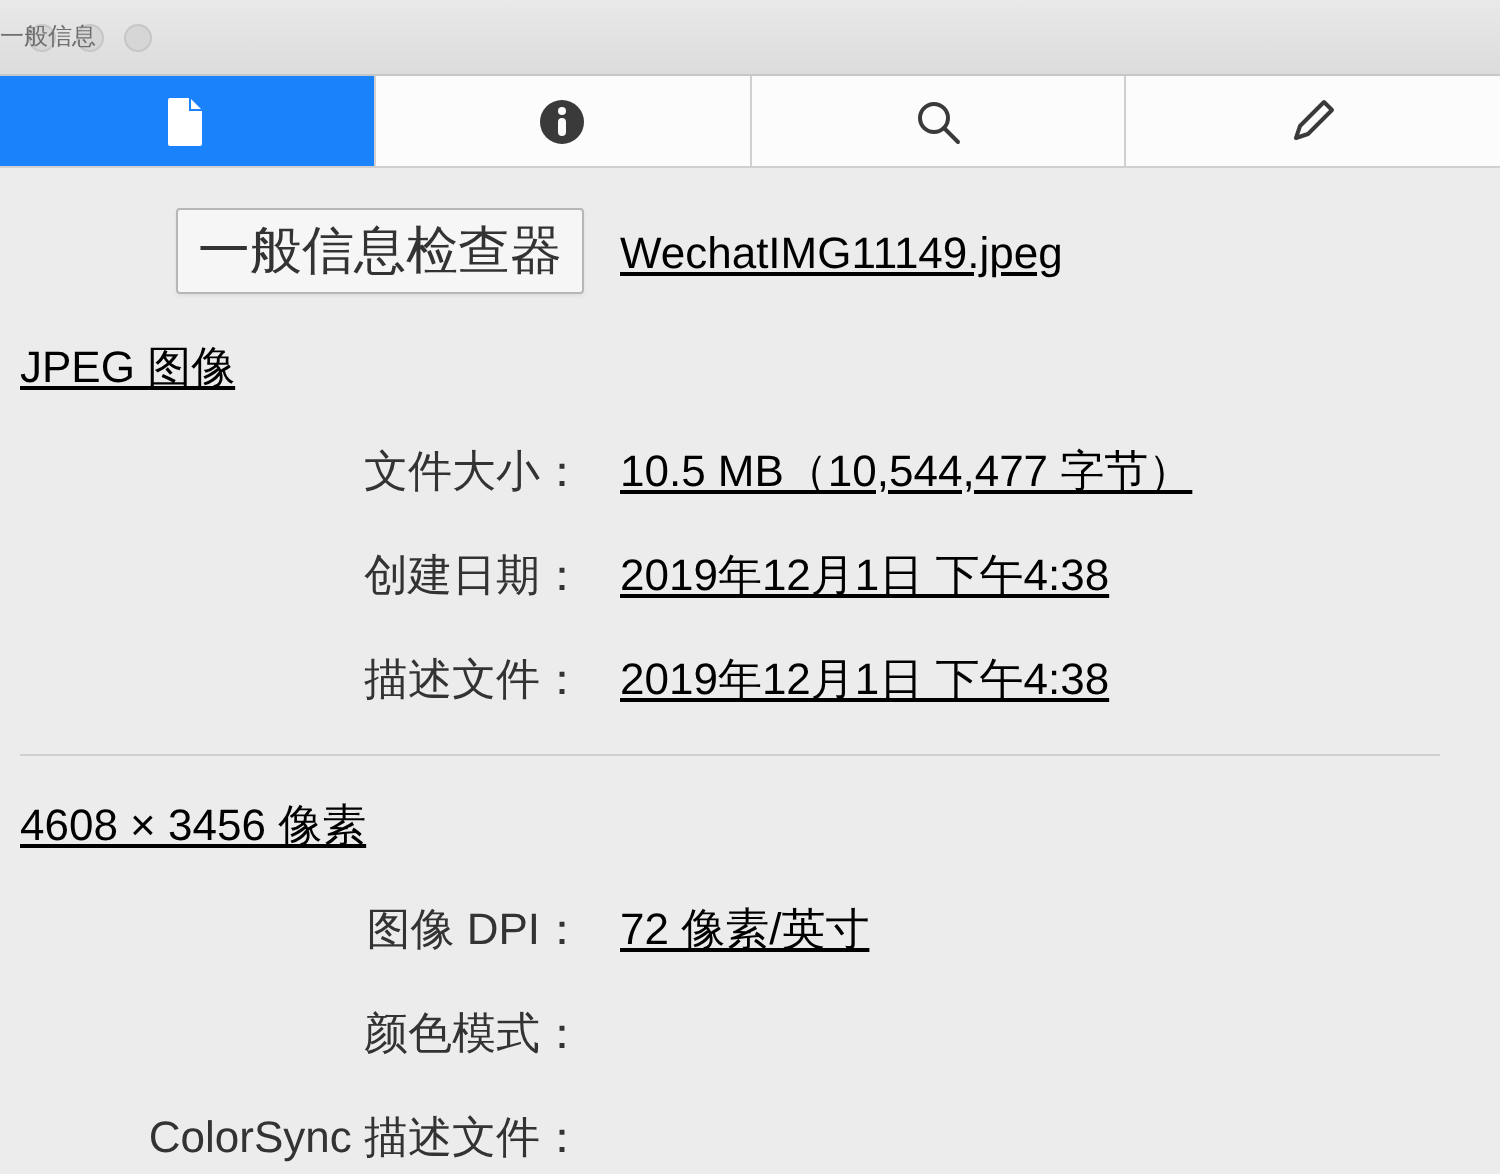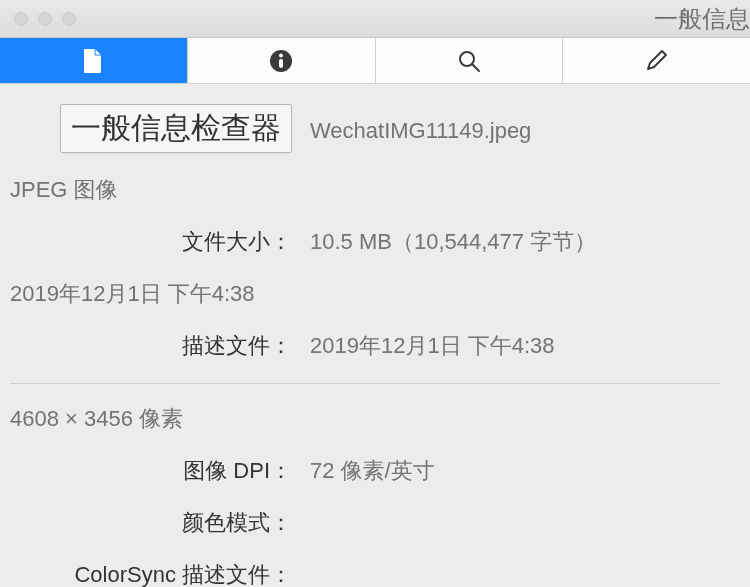--- a/index.html
+++ b/index.html
@@ -34,22 +34,22 @@
     .traffic-light {
       width: 14px;
       height: 14px;
       border-radius: 50%;
       background: #d6d6d6;
       border: 1px solid #c6c6c6;
     }
     .title-text {
       position: absolute;
       left: 0; right: 0;
-      text-align: right;
-      font-size: 24px;
+      text-align: left;
+      font-size: 12px;
       color: #6f6f6f;
       pointer-events: none;
     }
     .toolbar {
       height: 46px;
       display: flex;
       background: #f9f9f9;
       border-bottom: 1px solid #d0d0d0;
     }
     .tool-tab {
@@ -83,29 +83,30 @@
       margin-bottom: 22px;
     }
     .label-col {
       width: 300px;
       text-align: right;
       padding-right: 18px;
       color: #333;
     }
     .value-col {
       flex: 1;
-      color: #737373;
+      color: #000000;
+      text-decoration: underline;
     }
     .tooltip-chip {
       display: inline-block;
       background: #f6f6f6;
       border: 1px solid #b6b6b6;
       border-radius: 2px;
       padding: 3px 10px;
-      font-size: 30px;
+      font-size: 26px;
       color: #333;
       box-shadow: 0 1px 2px rgba(0,0,0,0.06);
     }
     .hr-row {
       height: 1px;
       background: #cfcfcf;
       margin: 4px 0 20px 0;
     }
   </style>
 </head>
@@ -169,20 +170,21 @@
     <div class="row">
       <div class="value-col">JPEG 图像</div>
     </div>
 
     <div class="row">
       <div class="label-col">文件大小：</div>
       <div class="value-col">10.5 MB（10,544,477 字节）</div>
     </div>
 
     <div class="row">
+      <div class="label-col">创建日期：</div>
       <div class="value-col">2019年12月1日 下午4:38</div>
     </div>
 
     <div class="row">
       <div class="label-col">描述文件：</div>
       <div class="value-col">2019年12月1日 下午4:38</div>
     </div>
 
     <div class="hr-row"></div>
 

